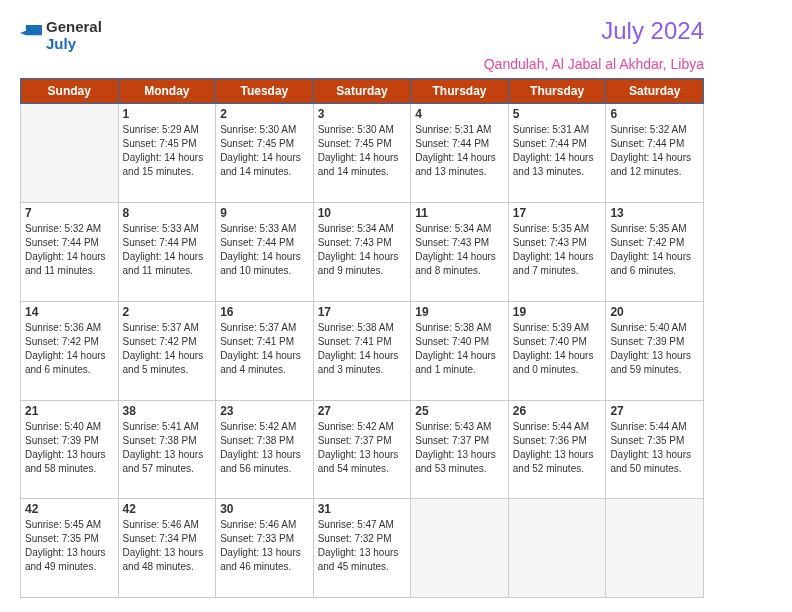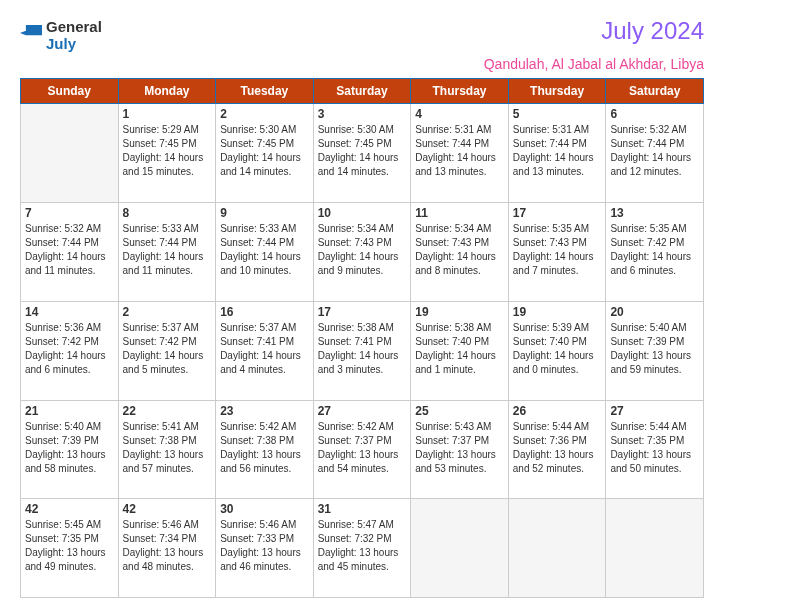--- a/index.html
+++ b/index.html
@@ -207,21 +207,21 @@
             <span class="day-num">20</span>
             <div class="day-info">Sunrise: 5:40 AM<br>Sunset: 7:39 PM<br>Daylight: 13 hours<br>and 59 minutes.</div>
           </td>
         </tr>
         <tr>
           <td>
             <span class="day-num">21</span>
             <div class="day-info">Sunrise: 5:40 AM<br>Sunset: 7:39 PM<br>Daylight: 13 hours<br>and 58 minutes.</div>
           </td>
           <td>
-            <span class="day-num">22</span>
+            <span class="day-num">38</span>
             <div class="day-info">Sunrise: 5:41 AM<br>Sunset: 7:38 PM<br>Daylight: 13 hours<br>and 57 minutes.</div>
           </td>
           <td>
             <span class="day-num">23</span>
             <div class="day-info">Sunrise: 5:42 AM<br>Sunset: 7:38 PM<br>Daylight: 13 hours<br>and 56 minutes.</div>
           </td>
           <td>
             <span class="day-num">27</span>
             <div class="day-info">Sunrise: 5:42 AM<br>Sunset: 7:37 PM<br>Daylight: 13 hours<br>and 54 minutes.</div>
           </td>

